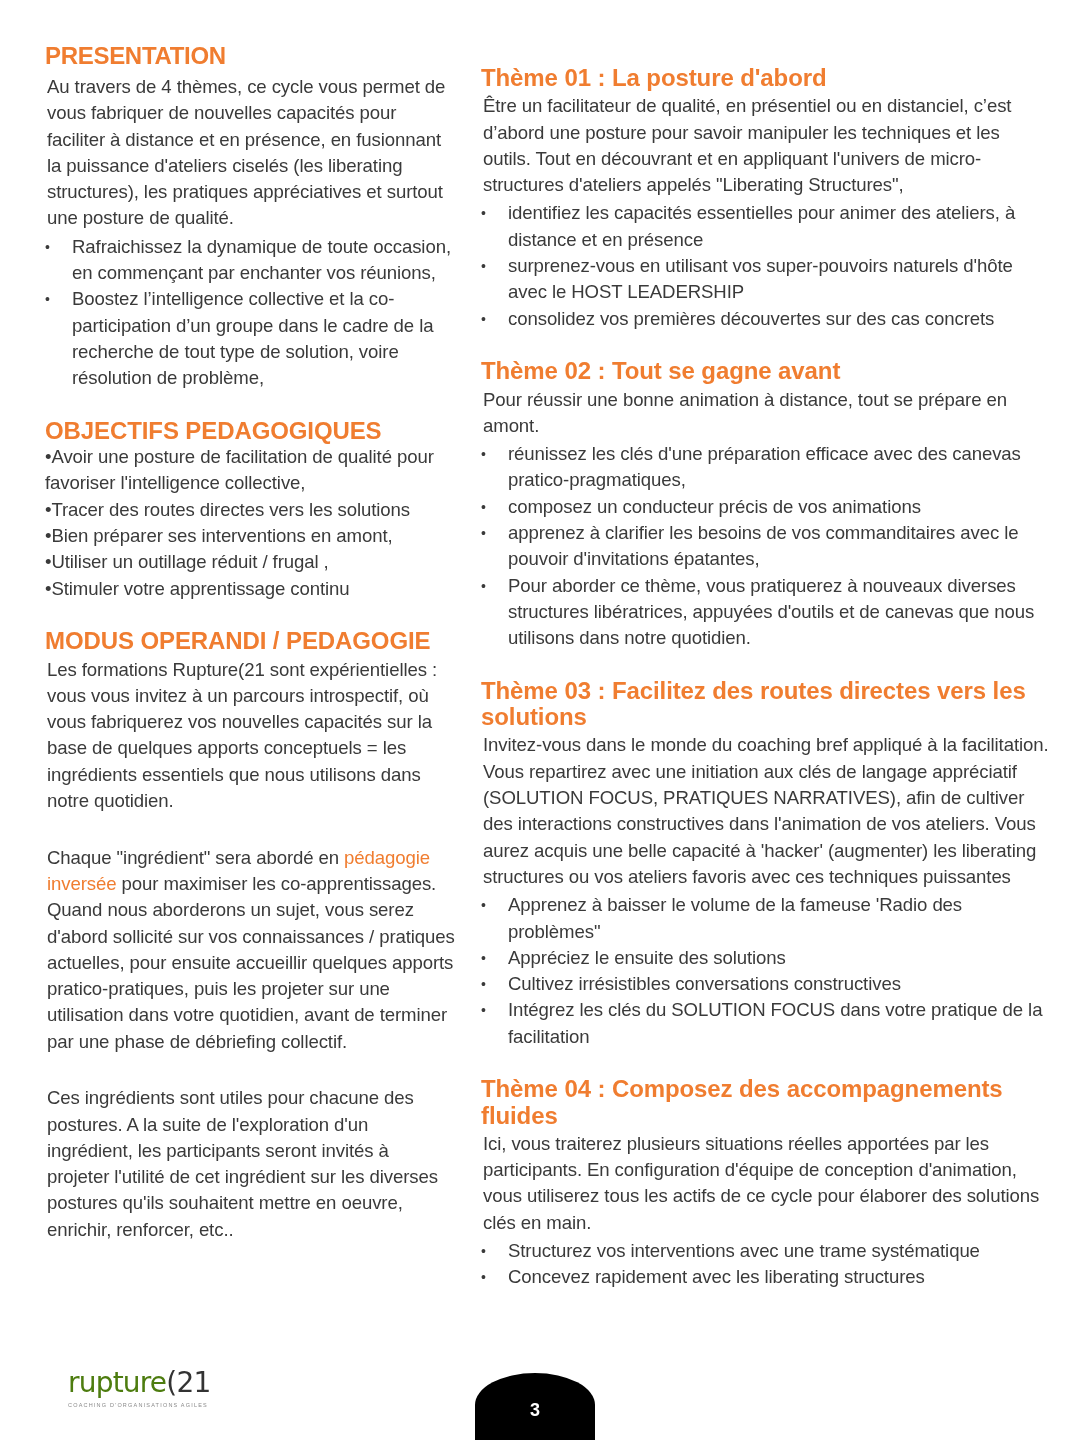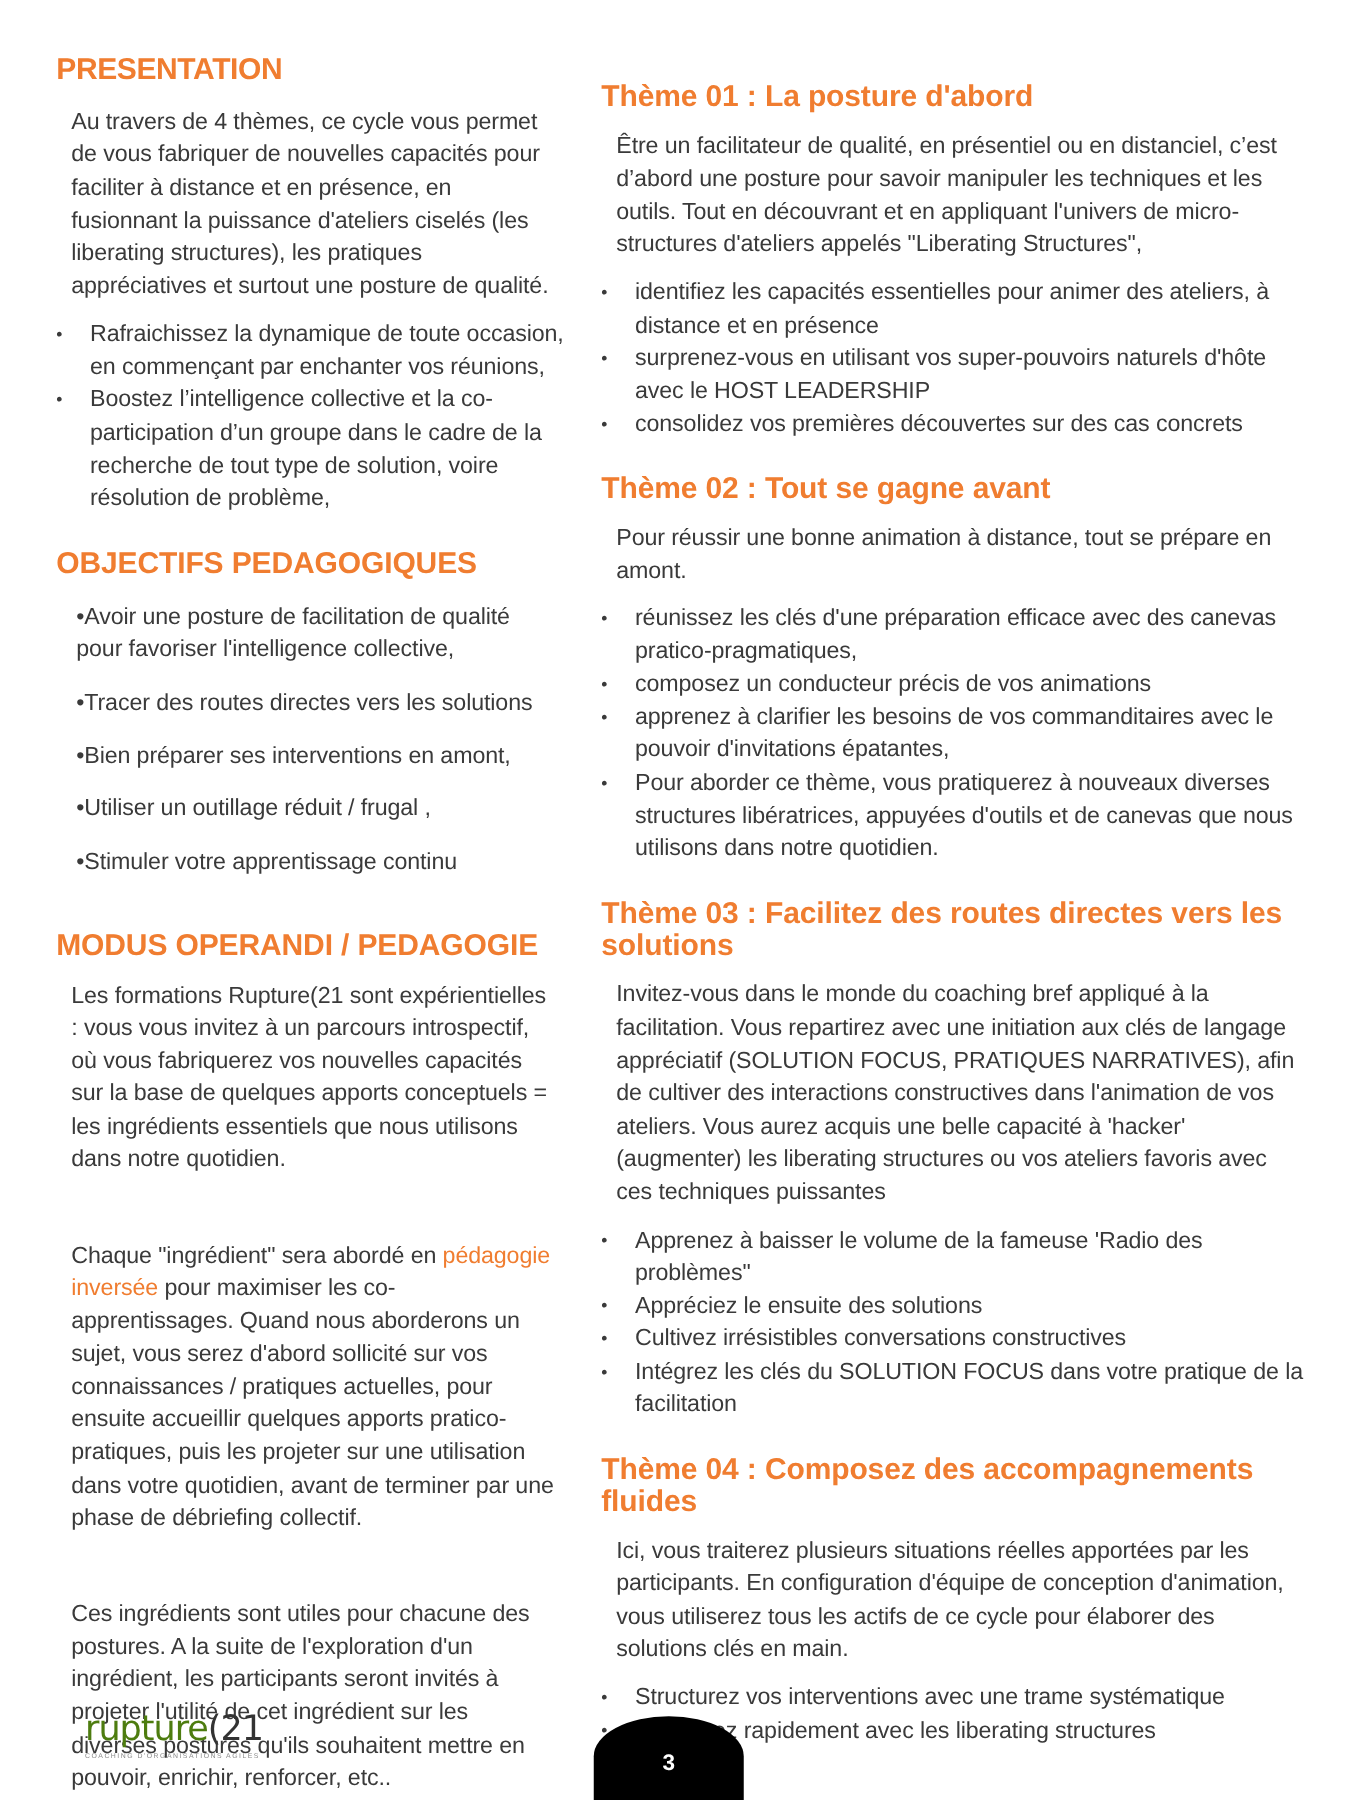--- a/index.html
+++ b/index.html
@@ -30,39 +30,39 @@
       line-height: 32px;
       margin: 0 0 0 0;
       letter-spacing: -0.3px;
     }
     .h2 {
       color: #f07d30;
       font-size: 24px;
       line-height: 26.3px;
       margin: 0;
     }
-    p { margin: 12px; }
+    p { margin: 2px; }
     .gap { height: 26.3px; }
     .gap-big { height: 34px; }
     ul.bullets {
       list-style: none;
       margin: 0;
       padding: 0;
     }
     ul.bullets li {
       position: relative;
       padding-left: 27px;
     }
     ul.bullets li .bullet {
       position: absolute;
       left: 0;
       top: 0;
       font-size: 14px;
     }
-    .dotline { margin: 16px; }
+    .dotline { margin: 0; }
     .accent { color: #f07d30; }
     .logo {
       position: absolute;
       left: 68px;
       top: 1368px;
       width: 155px;
       height: 44px;
     }
     .logo-word {
       font-family: "DejaVu Sans", sans-serif;
@@ -124,21 +124,21 @@
   </section>
 
   <div class="gap"></div>
 
   <section>
     <h2 class="h2">MODUS OPERANDI / PEDAGOGIE</h2>
     <p>Les formations Rupture(21 sont expérientielles : vous vous invitez à un parcours introspectif, où vous fabriquerez vos nouvelles capacités sur la base de quelques apports conceptuels = les ingrédients essentiels que nous utilisons dans notre quotidien.</p>
     <div class="gap"></div>
     <p><span>Chaque "ingrédient" sera abordé en </span><span class="accent">pédagogie inversée</span><span> pour maximiser les co-apprentissages. Quand nous aborderons un sujet, vous serez d'abord sollicité sur vos connaissances / pratiques actuelles, pour ensuite accueillir quelques apports pratico-pratiques, puis les projeter sur une utilisation dans votre quotidien, avant de terminer par une phase de débriefing collectif.</span></p>
     <div class="gap"></div>
-    <p>Ces ingrédients sont utiles pour chacune des postures. A la suite de l'exploration d'un ingrédient, les participants seront invités à projeter l'utilité de cet ingrédient sur les diverses postures qu'ils souhaitent mettre en pouvoir, enrichir, renforcer, etc..</p>
+    <p>Ces ingrédients sont utiles pour chacune des postures. A la suite de l'exploration d'un ingrédient, les participants seront invités à projeter l'utilité de cet ingrédient sur les diverses postures qu'ils souhaitent mettre en oeuvre, enrichir, renforcer, etc..</p>
   </section>
 </div>
 
 <div class="col col-right">
   <div class="gap-big" style="height:25px"></div>
 
   <section>
     <h2 class="h2">Thème 01 : La posture d'abord</h2>
     <p>Être un facilitateur de qualité, en présentiel ou en distanciel, c’est d’abord une posture pour savoir manipuler les techniques et les outils. Tout en découvrant et en appliquant l'univers de micro-structures d'ateliers appelés "Liberating Structures",</p>
     <ul class="bullets">

